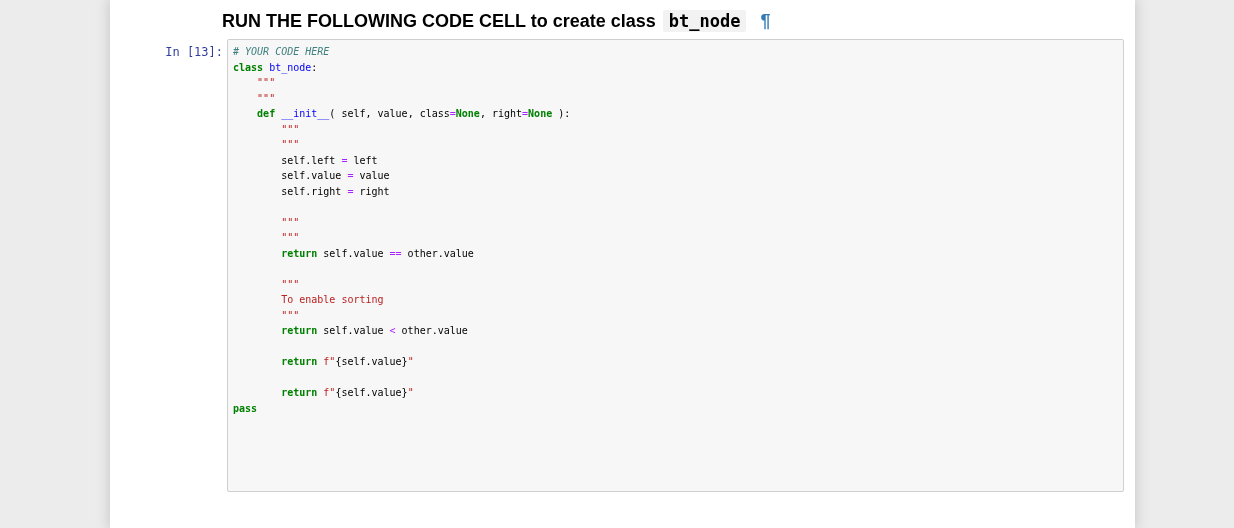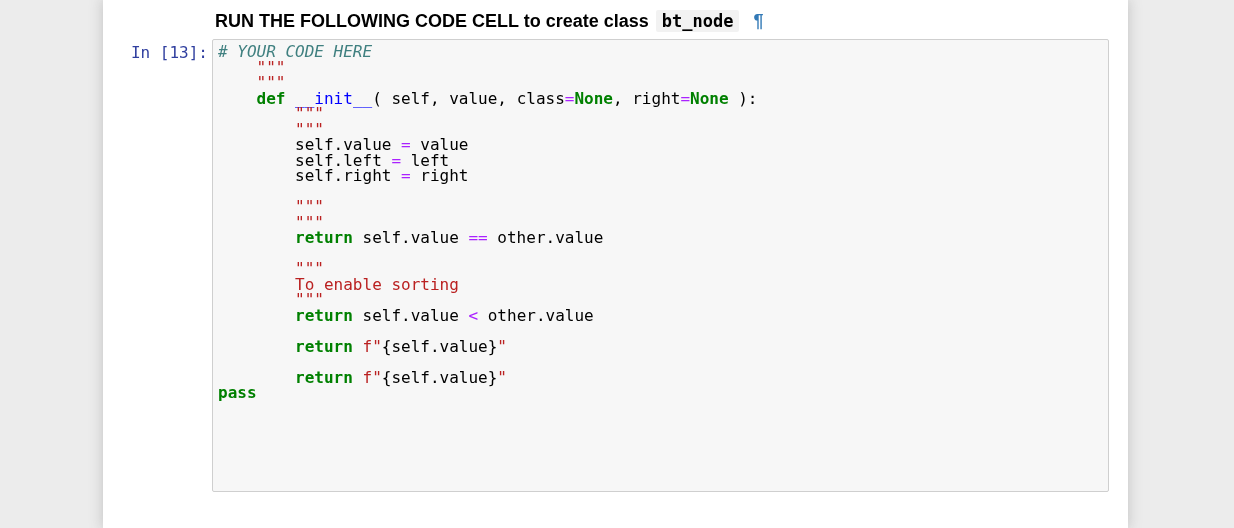--- a/index.html
+++ b/index.html
@@ -8,21 +8,21 @@
     --c-cellborder:#cfcfcf; --c-anchor:#337ab7; --c-chipbg:#f2f2f2;
   }
   *{box-sizing:border-box; margin:0; padding:0;}
   html,body{width:1234px; height:528px; overflow:hidden;}
   body{
     background:var(--c-pagebg);
     font-family:"Liberation Sans", sans-serif;
     position:relative;
   }
   #notebook-container{
-    position:absolute; left:103px; top:0; width:1025px; height:528px;
+    position:absolute; left:110px; top:0; width:1025px; height:528px;
     background:#ffffff;
     box-shadow:0 0 12px 1px rgba(87,87,87,0.25);
   }
   .markdown-cell{
     padding:10px 0 0 112px;
     height:32px;
   }
   .heading{
     font-size:18px; font-weight:bold; color:#000;
     line-height:22px; white-space:nowrap;
@@ -38,37 +38,38 @@
     text-decoration:none; cursor:pointer; font-size:18px;
   }
   .code-cell{
     display:flex; align-items:flex-start;
     margin-top:7px;
   }
   .input-prompt{
     width:109px; flex:0 0 109px;
     text-align:right; padding:6px 4px 0 0;
     font-family:"DejaVu Sans Mono", monospace;
-    font-size:16px; line-height:15.5px;
+    font-size:12px; line-height:15.5px;
     color:var(--c-prompt);
     white-space:nowrap;
     user-select:none;
+    margin-left:8px;
   }
   .input-area{
     flex:0 0 897px; width:897px;
     background:var(--c-cellbg);
     border:1px solid var(--c-cellborder);
     border-radius:2px;
     padding:4px 4px 4px 5px;
     min-height:453px;
     cursor:text;
   }
   .code-area{
     font-family:"DejaVu Sans Mono", monospace;
-    font-size:16px; line-height:15.5px; color:#000;
+    font-size:10px; line-height:15.5px; color:#000;
   }
   .code-line{white-space:pre; min-height:15.5px;}
   .tok-k{color:var(--c-kw); font-weight:bold;}
   .tok-d{color:var(--c-def);}
   .tok-s{color:var(--c-str);}
   .tok-c{color:var(--c-com); font-style:italic;}
   .tok-o{color:var(--c-op);}
   .tok-t{color:#000;}
 </style>
 </head>
@@ -80,27 +81,28 @@
     <div class="heading">
       <span>RUN THE FOLLOWING CODE CELL to create class</span><span class="chip">bt_node</span><span class="anchor">¶</span>
     </div>
   </div>
 
   <div class="code-cell">
     <div class="input-prompt">In [13]:</div>
     <div class="input-area">
       <div class="code-area">
           <div class="code-line"><span class="tok-c"># YOUR CODE HERE</span></div>
+          <div class="code-line"><span class="tok-k">class</span><span class="tok-t"> </span><span class="tok-d">bt_node</span><span class="tok-t">:</span></div>
           <div class="code-line"><span class="tok-t">    </span><span class="tok-s">"""</span></div>
           <div class="code-line"><span class="tok-t">    </span><span class="tok-s">"""</span></div>
           <div class="code-line"><span class="tok-t">    </span><span class="tok-k">def</span><span class="tok-t"> </span><span class="tok-d">__init__</span><span class="tok-t">( self, value, class</span><span class="tok-o">=</span><span class="tok-k">None</span><span class="tok-t">, right</span><span class="tok-o">=</span><span class="tok-k">None</span><span class="tok-t"> ):</span></div>
           <div class="code-line"><span class="tok-t">        </span><span class="tok-s">"""</span></div>
           <div class="code-line"><span class="tok-t">        </span><span class="tok-s">"""</span></div>
+          <div class="code-line"><span class="tok-t">        self.left </span><span class="tok-o">=</span><span class="tok-t"> left</span></div>
           <div class="code-line"><span class="tok-t">        self.value </span><span class="tok-o">=</span><span class="tok-t"> value</span></div>
-          <div class="code-line"><span class="tok-t">        self.left </span><span class="tok-o">=</span><span class="tok-t"> left</span></div>
           <div class="code-line"><span class="tok-t">        self.right </span><span class="tok-o">=</span><span class="tok-t"> right</span></div>
           <div class="code-line">&nbsp;</div>
           <div class="code-line"><span class="tok-t">        </span><span class="tok-s">"""</span></div>
           <div class="code-line"><span class="tok-t">        </span><span class="tok-s">"""</span></div>
           <div class="code-line"><span class="tok-t">        </span><span class="tok-k">return</span><span class="tok-t"> self.value </span><span class="tok-o">==</span><span class="tok-t"> other.value</span></div>
           <div class="code-line">&nbsp;</div>
           <div class="code-line"><span class="tok-t">        </span><span class="tok-s">"""</span></div>
           <div class="code-line"><span class="tok-t">        </span><span class="tok-s">To enable sorting</span></div>
           <div class="code-line"><span class="tok-t">        </span><span class="tok-s">"""</span></div>
           <div class="code-line"><span class="tok-t">        </span><span class="tok-k">return</span><span class="tok-t"> self.value </span><span class="tok-o">&lt;</span><span class="tok-t"> other.value</span></div>

